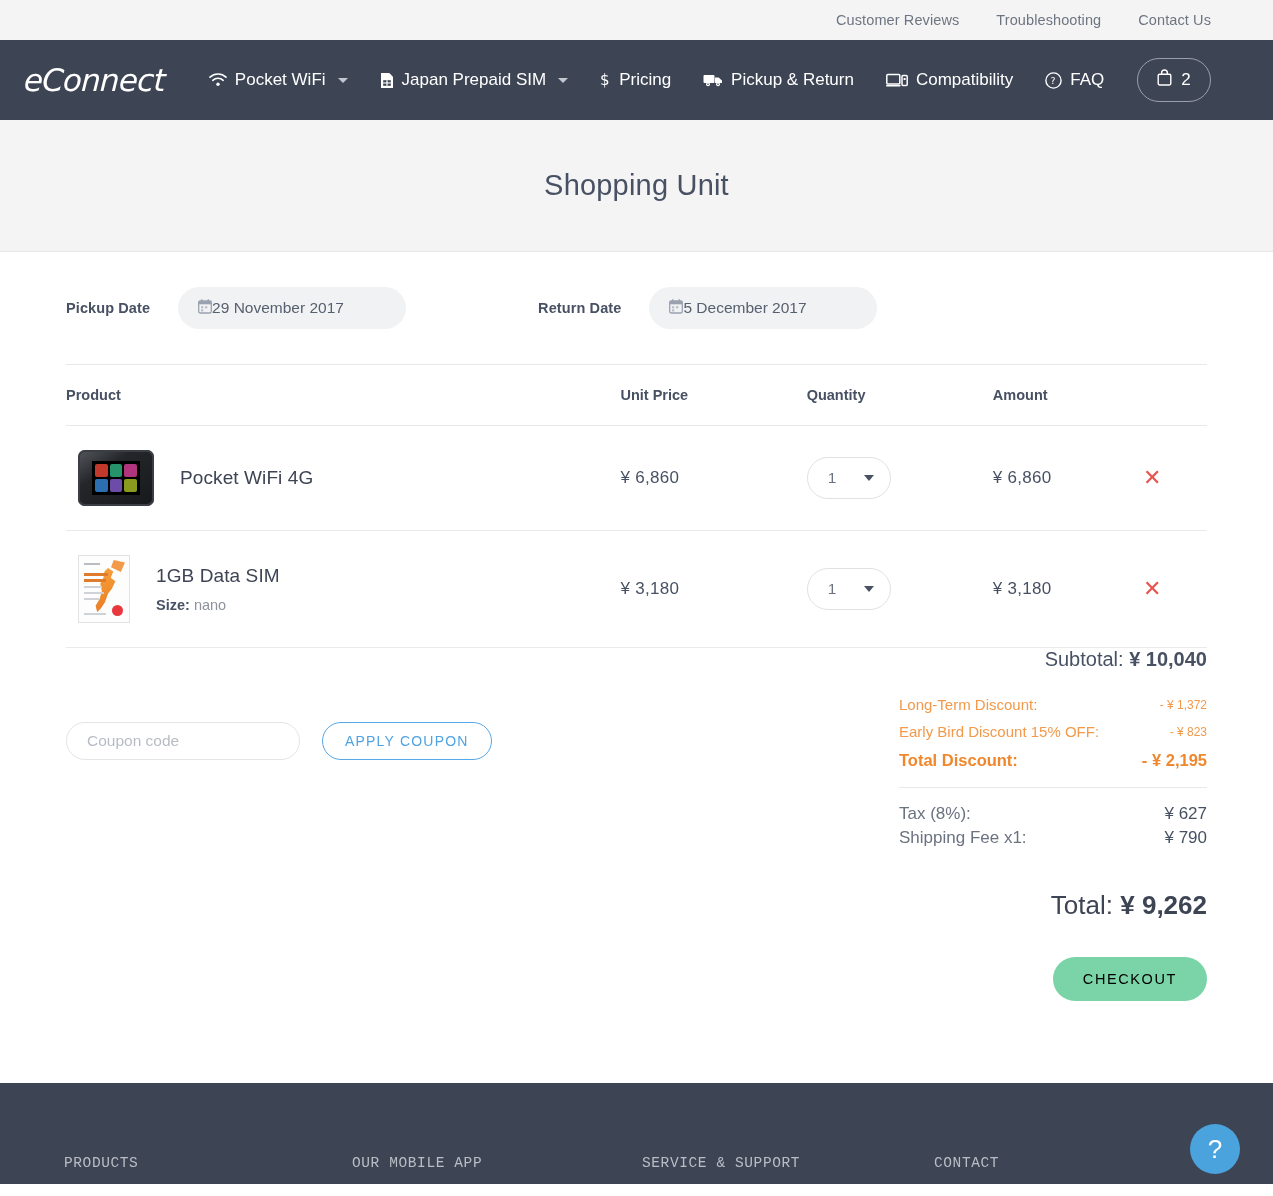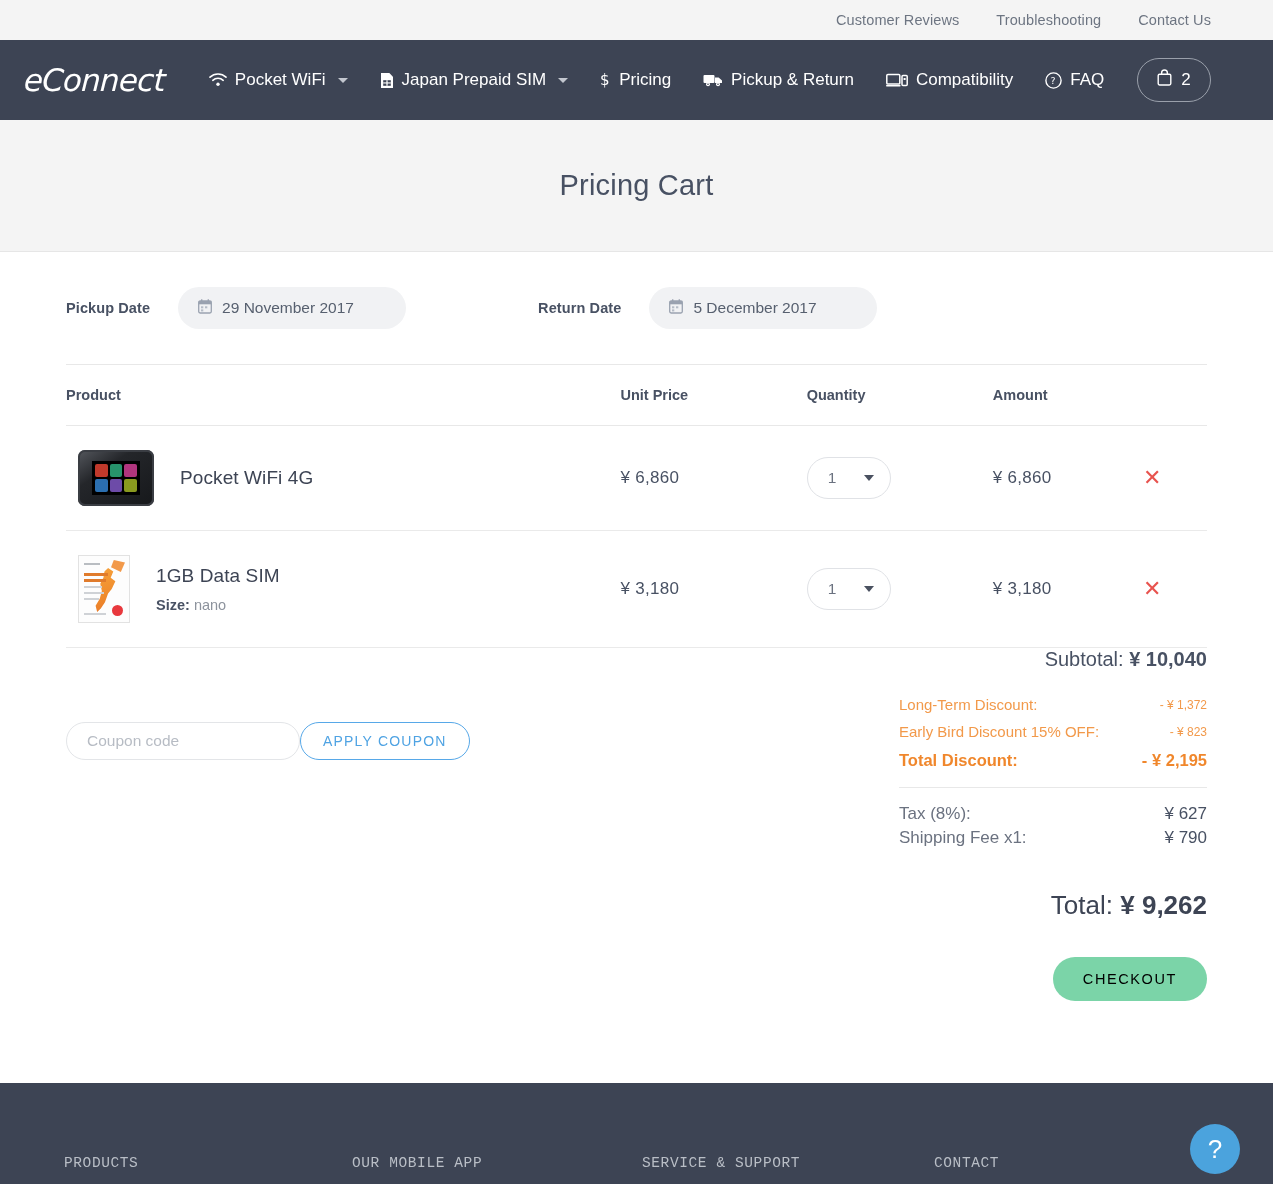--- a/index.html
+++ b/index.html
@@ -111,21 +111,20 @@
   }
   .date-label {
     font-size: 14.5px;
     font-weight: bold;
     color: #485163;
     letter-spacing: .1px;
   }
   .date-field {
     display: flex;
     align-items: center;
-    gap: 10px;
     background: #f1f2f4;
     border-radius: 22px;
     height: 42px;
     padding: 0 20px;
     margin-left: 28px;
     min-width: 228px;
     cursor: pointer;
   }
   .date-field .dtext { font-size: 15.5px; color: #57606f; }
   .date-gap { width: 132px; }
@@ -224,21 +223,21 @@
     font-size: 22px;
     line-height: 1;
     cursor: pointer;
     user-select: none;
     display: inline-block;
     font-weight: 300;
   }
 
   
   .lower { display: flex; position: relative; padding-top: 22px; }
-  .coupon-area { display: flex; align-items: center; padding-top: 52px; }
+  .coupon-area { display: flex; align-items: center; gap: 22px; padding-top: 52px; }
   .coupon-input {
     width: 234px; height: 38px;
     border: 1px solid #e3e5e8;
     border-radius: 20px;
     padding: 0 20px;
     font-size: 15.5px;
     color: #6b7280;
     font-family: "Liberation Sans", sans-serif;
     outline: none;
     background: #fff;
@@ -420,21 +419,21 @@
       <svg width="15" height="17" viewBox="0 0 15 17">
         <path d="M4.6 5.4V3.9a2.9 2.9 0 0 1 5.8 0v1.5" fill="none" stroke="#fff" stroke-width="1.4"></path>
         <rect x="1.2" y="5.2" width="12.6" height="10.8" rx="1.4" fill="none" stroke="#fff" stroke-width="1.4"></rect>
       </svg>
     </span>
     <span>2</span>
   </div>
 </div>
 
 <div class="page-hero">
-  <h1 class="page-title">Pricing Cart</h1>
+  <h1 class="page-title">Shopping Unit</h1>
 </div>
 
 <div class="content">
 
   <div class="date-row">
     <span class="date-label">Pickup Date</span>
     <div class="date-field">
       <span>
         <svg width="14" height="15" viewBox="0 0 14 15">
           <rect x="0.7" y="2" width="12.6" height="12" rx="1.4" fill="none" stroke="#9aa2b0" stroke-width="1.3"></rect>

